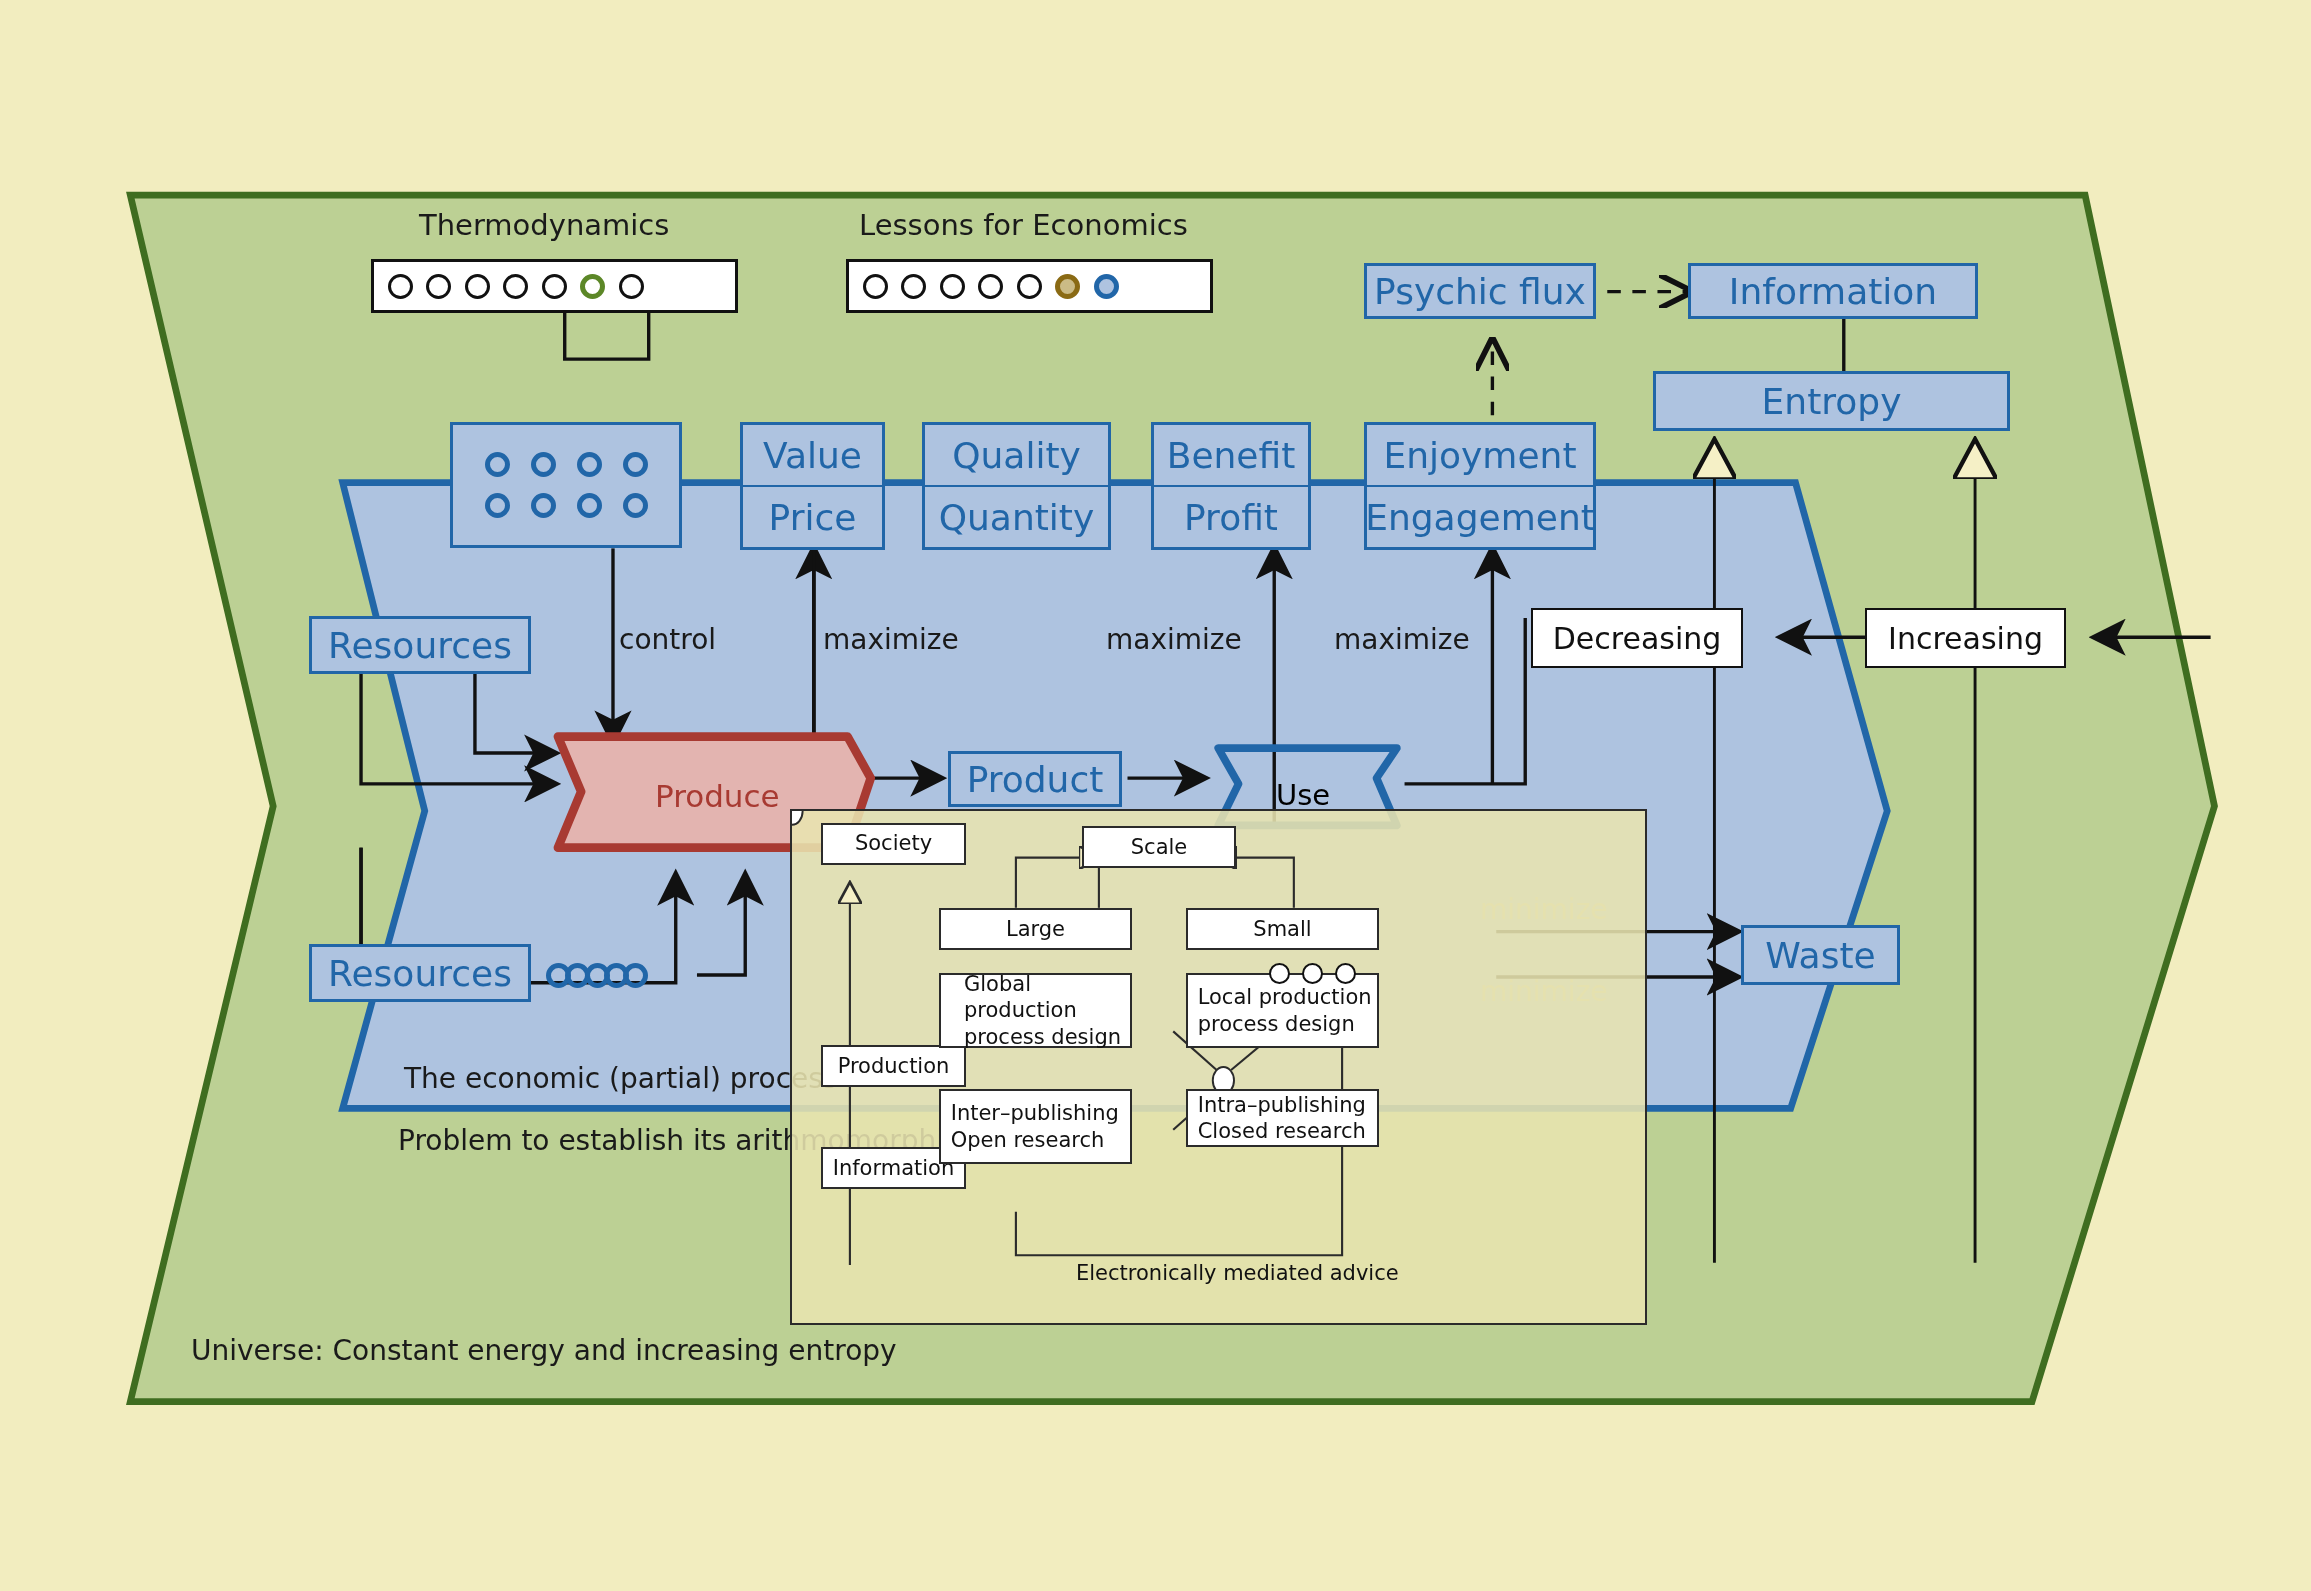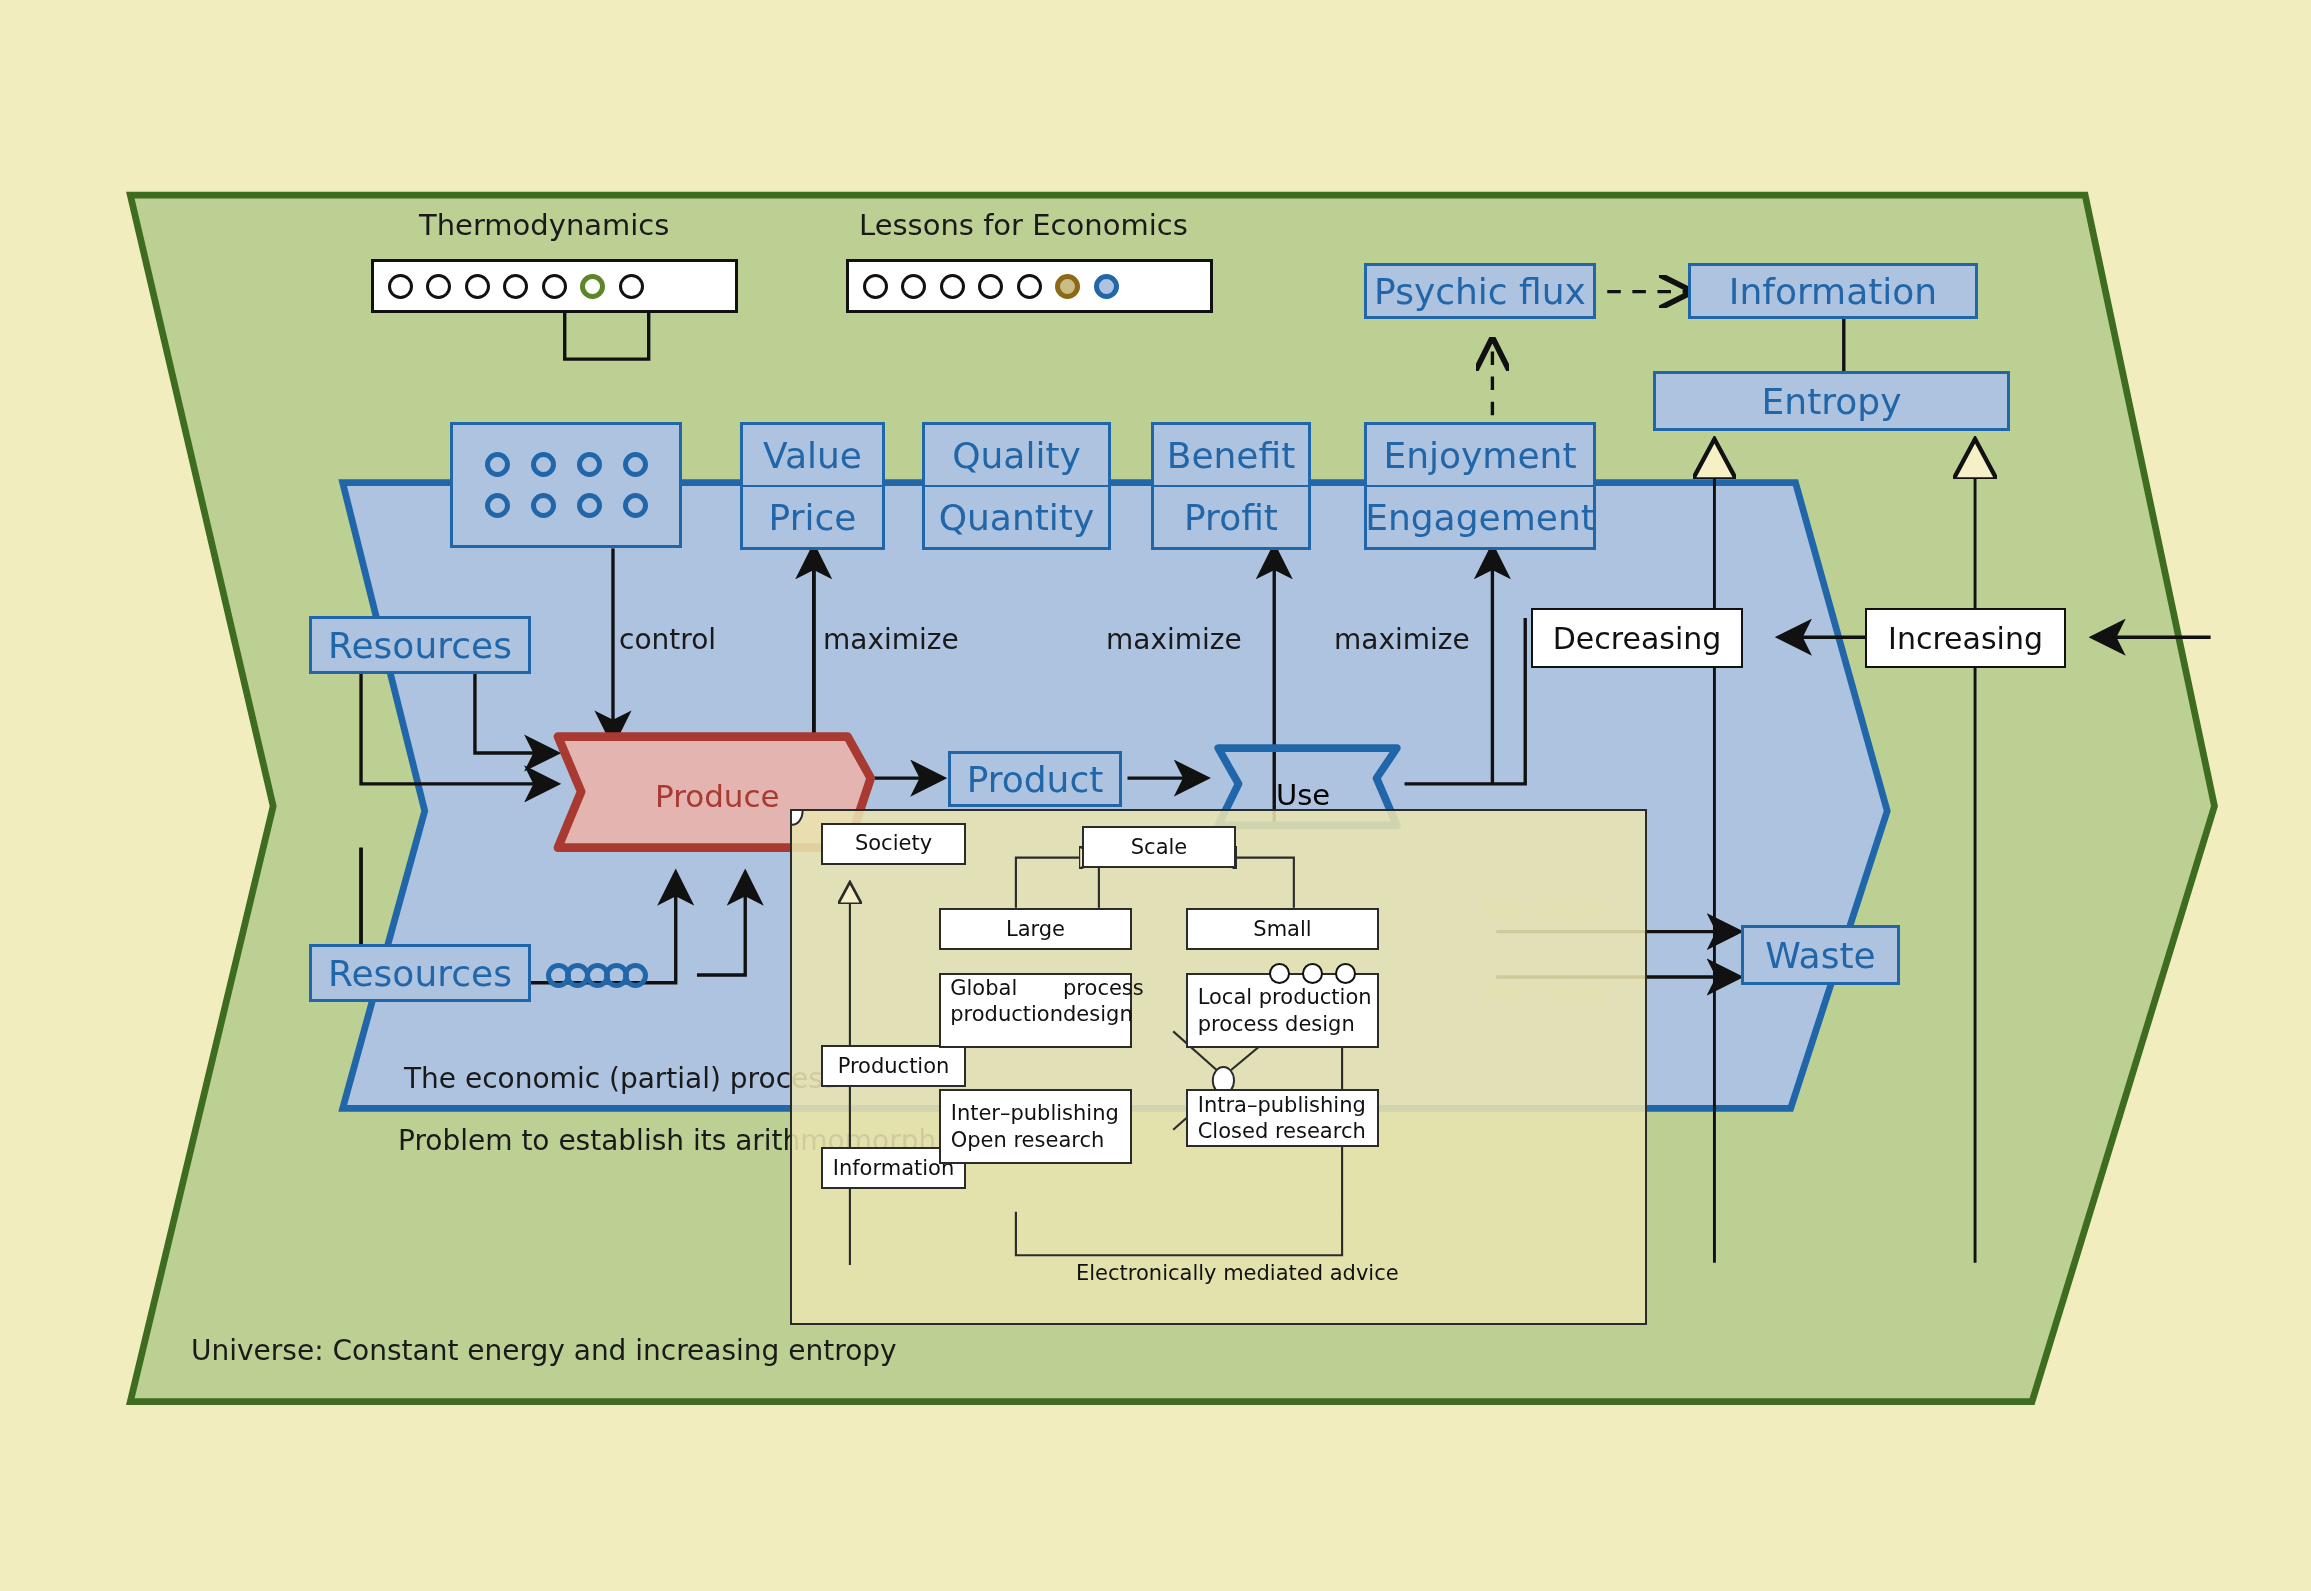--- a/index.html
+++ b/index.html
@@ -342,21 +342,21 @@
     <div class="wbox" style="left:290px;top:15.4px;width:154px;height:42px;">
       <span>Scale</span>
     </div>
     <div class="wbox" style="left:147px;top:97px;width:193px;height:42px;">
       <span>Large</span>
     </div>
     <div class="wbox" style="left:394px;top:97px;width:193px;height:42px;">
       <span>Small</span>
     </div>
 
-    <div class="wbox" style="left:147px;top:162px;width:193px;height:75px;flex-direction:row;align-items:flex-start;padding-left:23px;text-align:left;">
+    <div class="wbox" style="left:147px;top:162px;width:193px;height:75px;flex-direction:column;align-items:flex-start;padding-left:23px;text-align:left;">
       <span>Global production</span>
       <span>process design</span>
     </div>
     <div class="wbox" style="left:394px;top:162px;width:193px;height:75px;flex-direction:column;align-items:flex-start;padding-left:9.7px;text-align:left;">
       <span>Local production</span>
       <span>process design</span>
     </div>
 
     <span class="ocirc" style="left:477px;top:152px;"></span>
     <span class="ocirc" style="left:510px;top:152px;"></span>

